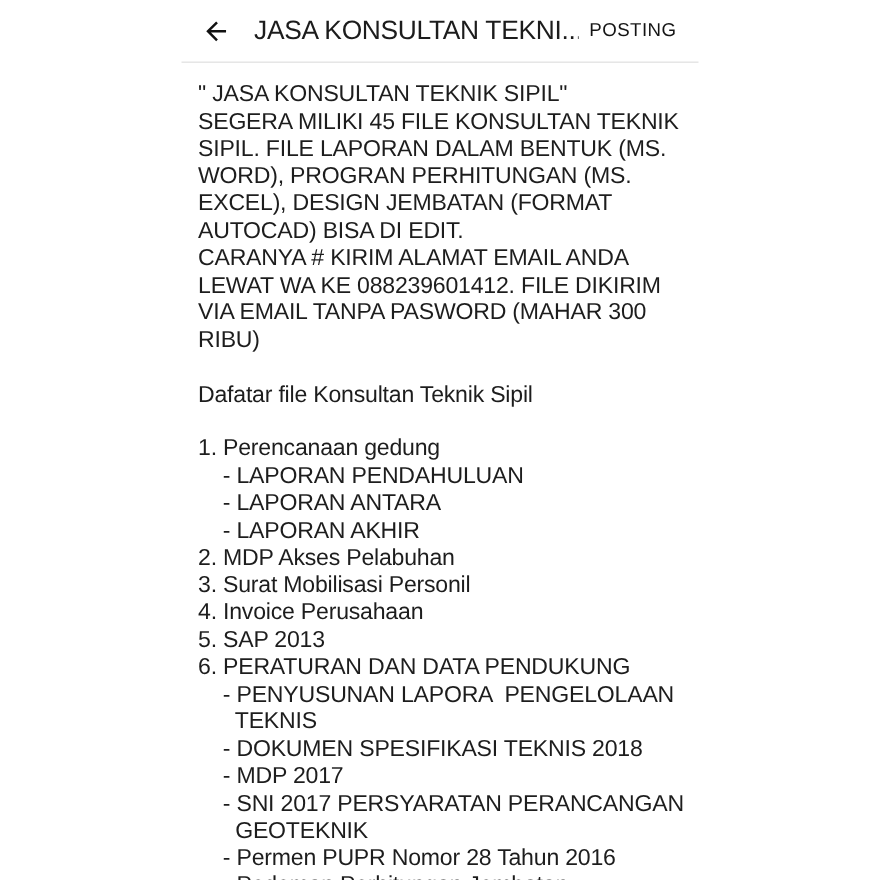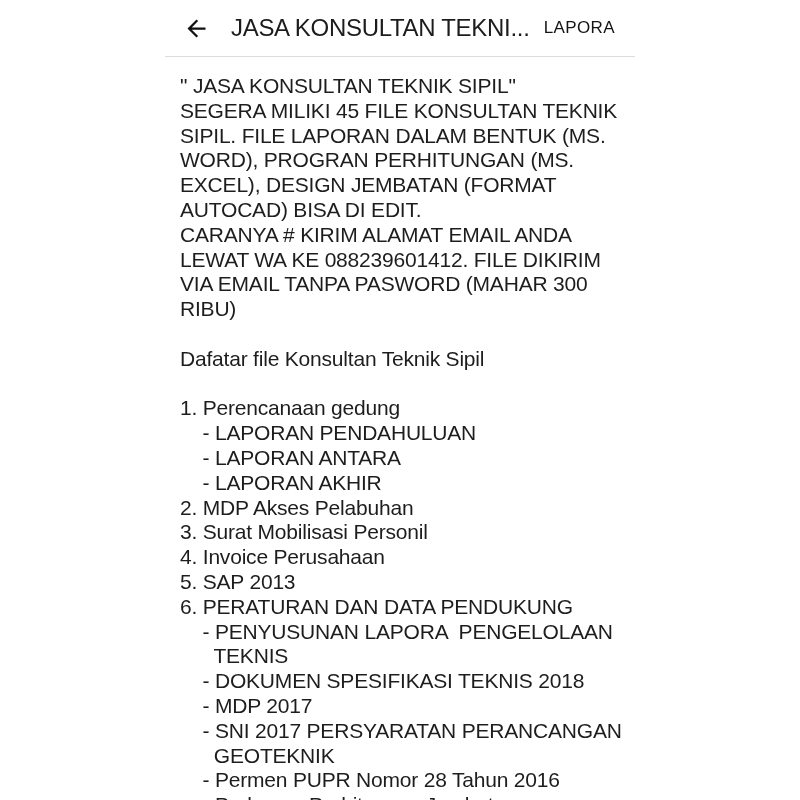--- a/index.html
+++ b/index.html
@@ -73,21 +73,21 @@
 
     <div class="appbar">
       <div class="back-btn">
         <span>
           <svg width="27" height="27" viewBox="0 0 24 24" aria-hidden="true">
             <path d="M20 11H7.83l5.59-5.59L12 4l-8 8 8 8 1.41-1.41L7.83 13H20v-2z" fill="#111111"></path>
           </svg>
         </span>
       </div>
       <div class="appbar-title">JASA KONSULTAN TEKNI...</div>
-      <button class="appbar-action">LAPORA</button>
+      <button class="appbar-action">POSTING</button>
     </div>
 
     <div class="post-body">" JASA KONSULTAN TEKNIK SIPIL"
 SEGERA MILIKI 45 FILE KONSULTAN TEKNIK
 SIPIL. FILE LAPORAN DALAM BENTUK (MS.
 WORD), PROGRAN PERHITUNGAN (MS.
 EXCEL), DESIGN JEMBATAN (FORMAT
 AUTOCAD) BISA DI EDIT.
 CARANYA # KIRIM ALAMAT EMAIL ANDA
 LEWAT WA KE 088239601412. FILE DIKIRIM

